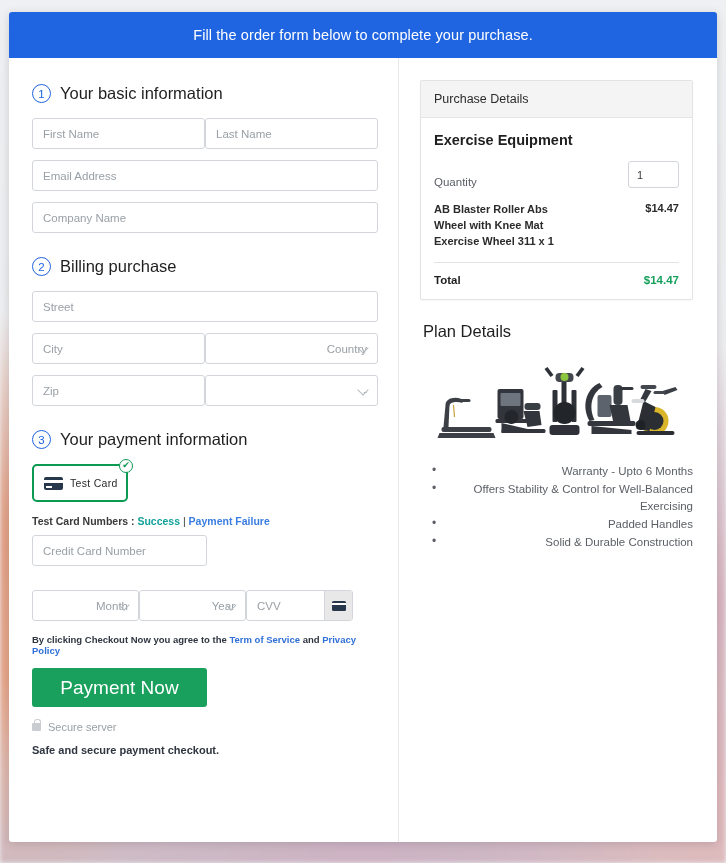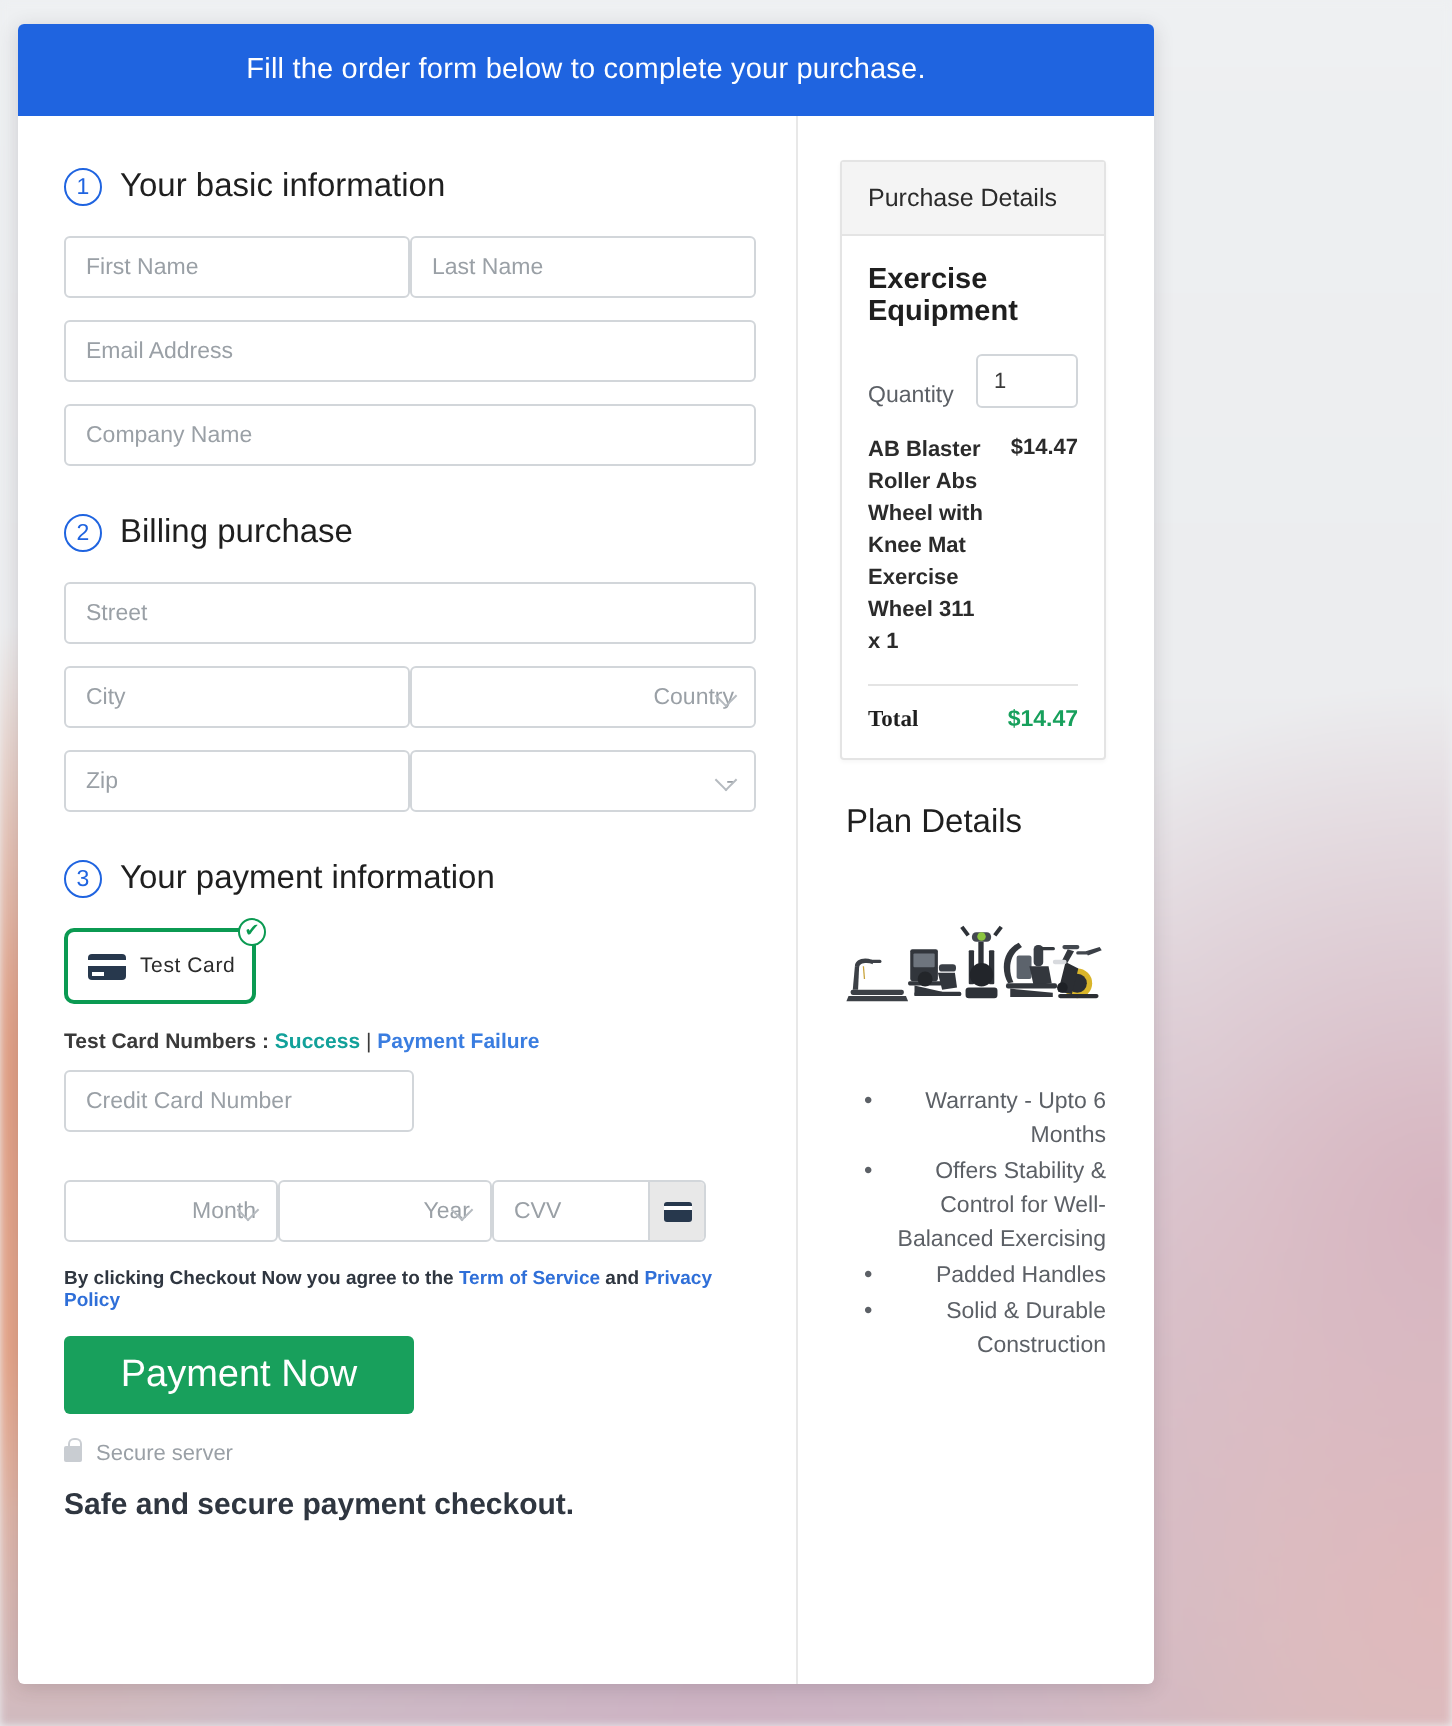--- a/index.html
+++ b/index.html
@@ -28,21 +28,21 @@
       radial-gradient(circle at 100% 92%, rgba(229,186,184,0.85) 0%, rgba(229,186,184,0) 26%),
       linear-gradient(180deg, #eef0f2 0%, #ecedef 40%, #ded7dd 72%, #cdbcc6 100%);
     filter: blur(2px);
   }
 
   
   #card {
     position: absolute;
     left: 9px;
     top: 12px;
-    width: 568px;
+    width: 708px;
     height: 830px;
     background: #ffffff;
     border-radius: 3px;
     box-shadow: 0 2px 10px rgba(60,50,60,0.18);
     overflow: hidden;
     display: flex;
     flex-direction: column;
   }
 
   
@@ -279,21 +279,21 @@
   }
   .lock::before {
     content: "";
     position: absolute;
     left: 1.6px; top: -4px;
     width: 5.8px; height: 5px;
     border: 1.4px solid #c9cdd2;
     border-bottom: none;
     border-radius: 3px 3px 0 0;
   }
-  #safe-note { font-size: 15px; font-weight: bold; color: #2f3640; }
+  #safe-note { font-size: 11px; font-weight: bold; color: #2f3640; }
 
   
   #purchase {
     border: 1px solid #e4e4e4;
     border-radius: 2px;
     background: #fff;
     box-shadow: 0 1px 2px rgba(0,0,0,0.04);
   }
   #purchase-head {
     background: #f4f4f4;
@@ -337,21 +337,21 @@
     line-height: 1.45;
     max-width: 138px;
   }
   #line-price { font-size: 11px; color: #2b2b2b; font-weight: bold; white-space: nowrap; }
 
   #total-row {
     display: flex;
     justify-content: space-between;
     padding-top: 11px;
   }
-  #total-label { font-size: 11.5px; color: #1f1f1f; font-weight: bold; font-family: Liberation Serif, serif; }
+  #total-label { font-size: 11.5px; color: #1f1f1f; font-weight: bold; }
   #total-value { font-size: 11.5px; color: #17a05c; font-weight: bold; }
 
   
   #plan-title {
     font-size: 16.5px;
     color: #1f1f1f;
     margin: 22px 0 14px 3px;
   }
 
   #plan-img {

